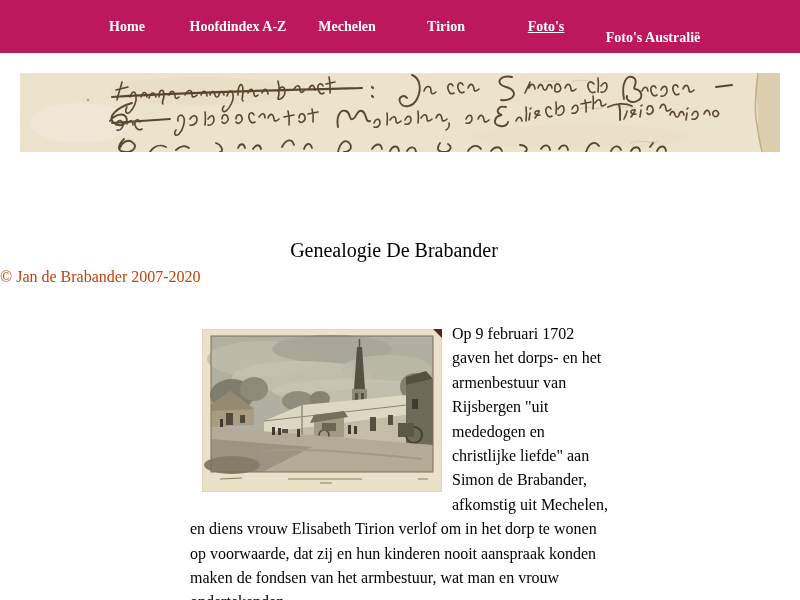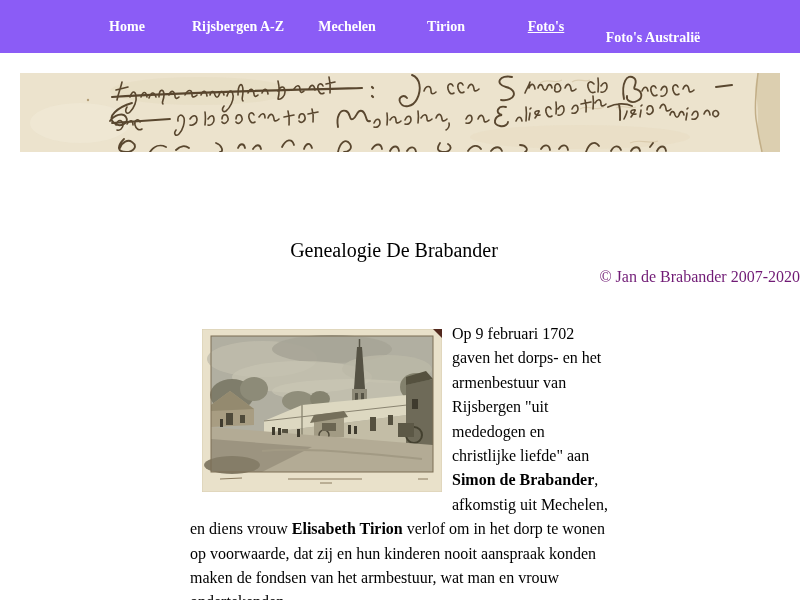--- a/index.html
+++ b/index.html
@@ -1,46 +1,46 @@
 <!DOCTYPE html>
 <html><head>
 <meta charset="utf-8">
 <style>
   html,body{margin:0;padding:0;width:800px;height:600px;overflow:hidden;background:#ffffff;
     font-family:"Liberation Serif", serif;}
   
-  .nav{height:53px;background:#8b5cf6;display:flex;align-items:center;
+  .nav{height:53px;background:#be185d;display:flex;align-items:center;
        padding-left:75px;box-sizing:border-box;}
   .nav-item{color:#ffffff;font-weight:bold;font-size:14px;text-align:center;
        font-family:"Liberation Serif", serif;cursor:pointer;white-space:nowrap;}
   .nav-item:nth-child(1){width:104px;}
   .nav-item:nth-child(2){width:118px;}
   .nav-item:nth-child(3){width:100px;}
   .nav-item:nth-child(4){width:98px;}
   .nav-item:nth-child(5){width:102px;text-decoration:underline;}
   .nav-item:nth-child(6){width:112px;margin-top:23px;}
   
   .banner{width:760px;height:79px;margin:20px 0 0 20px;background:#ece3cd;overflow:hidden;}
   .banner svg{display:block;}
   
   .page-title{margin:86px 12px 0 0;font-size:20px;line-height:24px;font-weight:normal;
       text-align:center;color:#000;}
-  .copyright{margin:5px 0 0 0;font-size:16px;line-height:20px;text-align:right;color:#701a75;}
+  .copyright{margin:5px 0 0 0;font-size:16px;line-height:20px;text-align:left;color:#c2410c;}
   
   .article{width:420px;margin:35px auto 0 auto;}
   .article p{margin:0;font-size:16px;line-height:24.4px;color:#000;}
-  .article b{font-weight:bold;}
+  .article b{font-weight:normal;}
   .engraving{float:left;width:240px;height:163px;margin:7px 10px 5px 12px;}
 </style>
 </head>
 <body>
 
 <div class="nav">
   <div class="nav-item">Home</div>
-  <div class="nav-item">Rijsbergen A-Z</div>
+  <div class="nav-item">Hoofdindex A-Z</div>
   <div class="nav-item">Mechelen</div>
   <div class="nav-item">Tirion</div>
   <div class="nav-item">Foto's</div>
   <div class="nav-item">Foto's Australië</div>
 </div>
 
 <div class="banner">
   <svg width="760" height="79" viewBox="0 0 760 79" xmlns="http://www.w3.org/2000/svg">
     <rect x="0" y="0" width="760" height="79" fill="#ece3cd"></rect>
 

